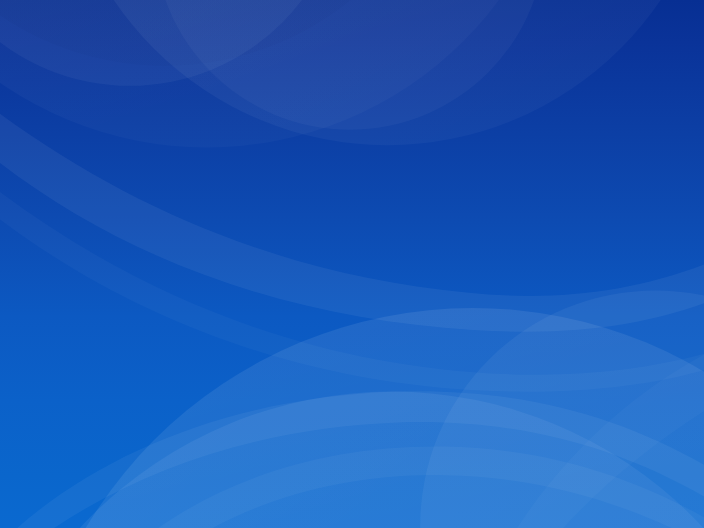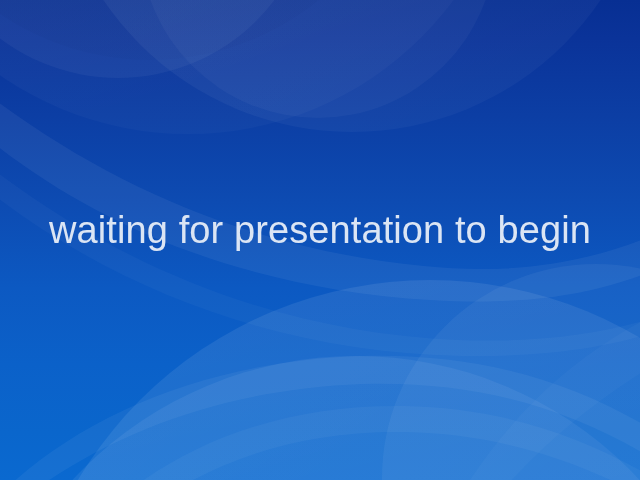--- a/index.html
+++ b/index.html
@@ -156,17 +156,14 @@
       <path d="M 470,480
                C 520,404 586,348 660,312
                L 700,296
                L 700,340
                C 622,378 556,432 512,480
                Z" fill="#ffffff" fill-opacity="0.028"></path>
 
     </g>
   </svg>
 
-  <div id="title-block">
-    <div id="title-text">waiting for presentation to begin</div>
-  </div>
 
 </div>
 
 </body></html>

